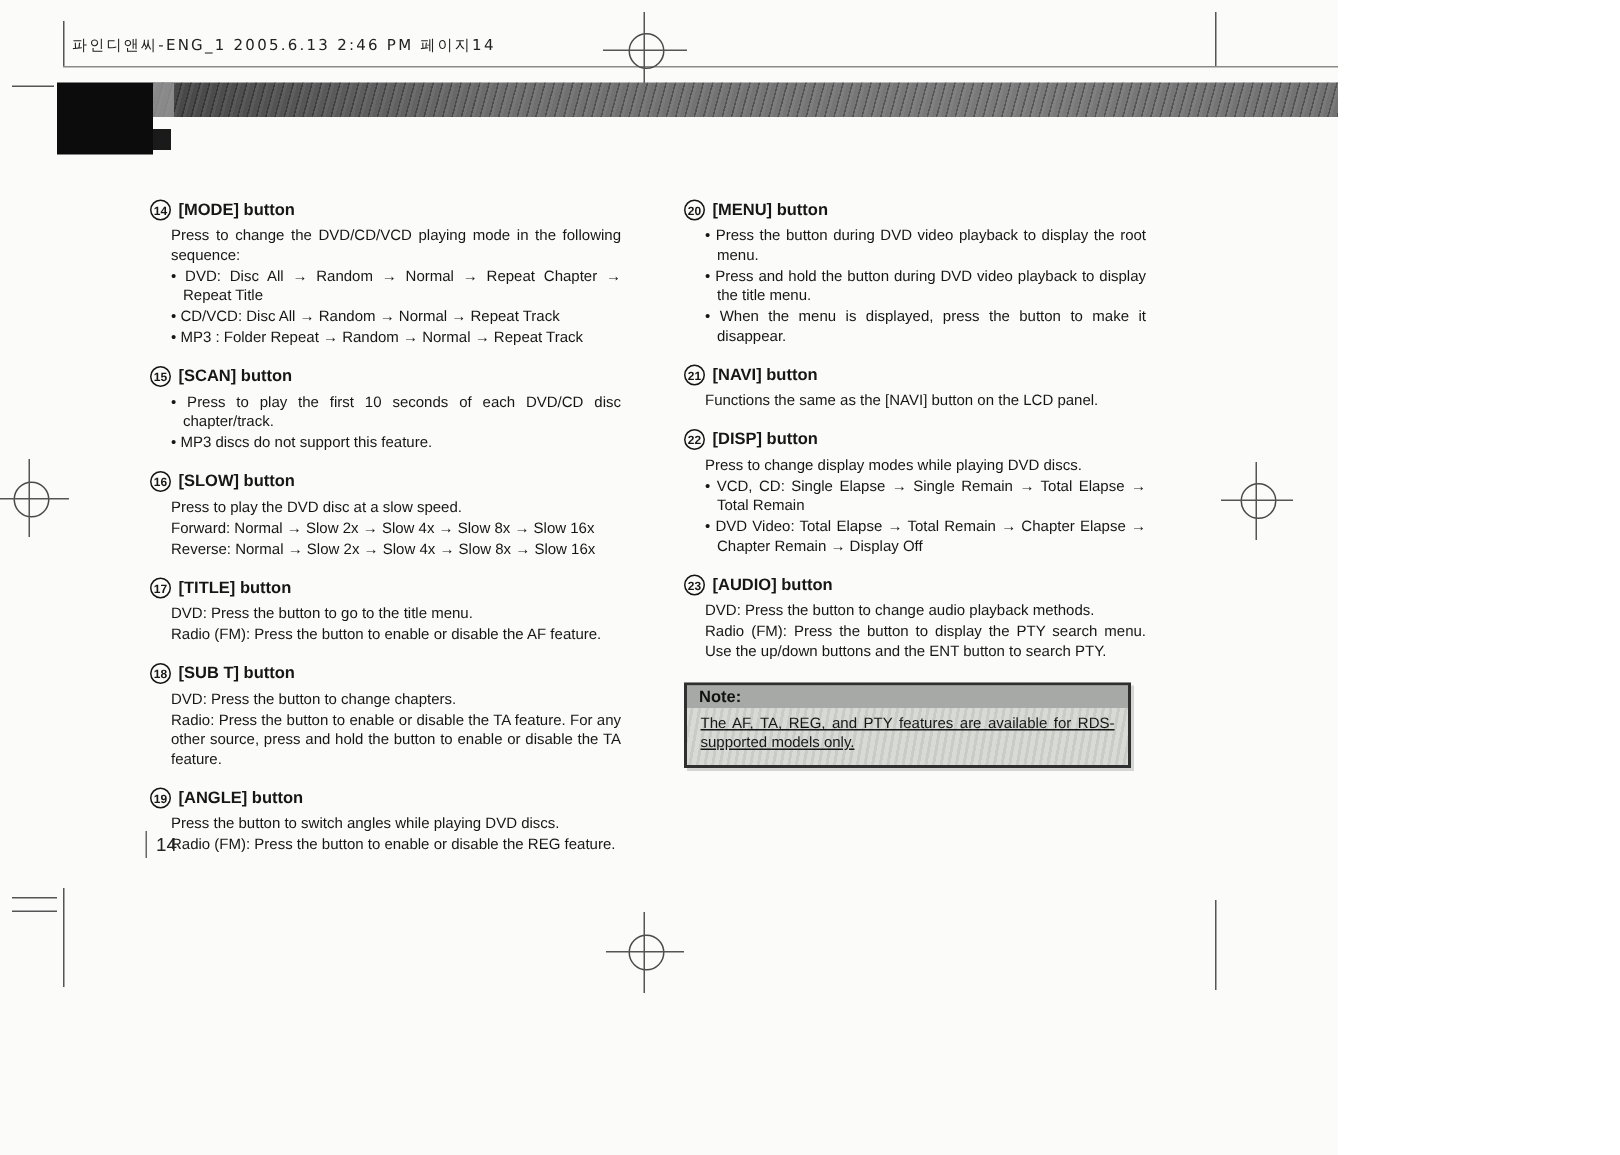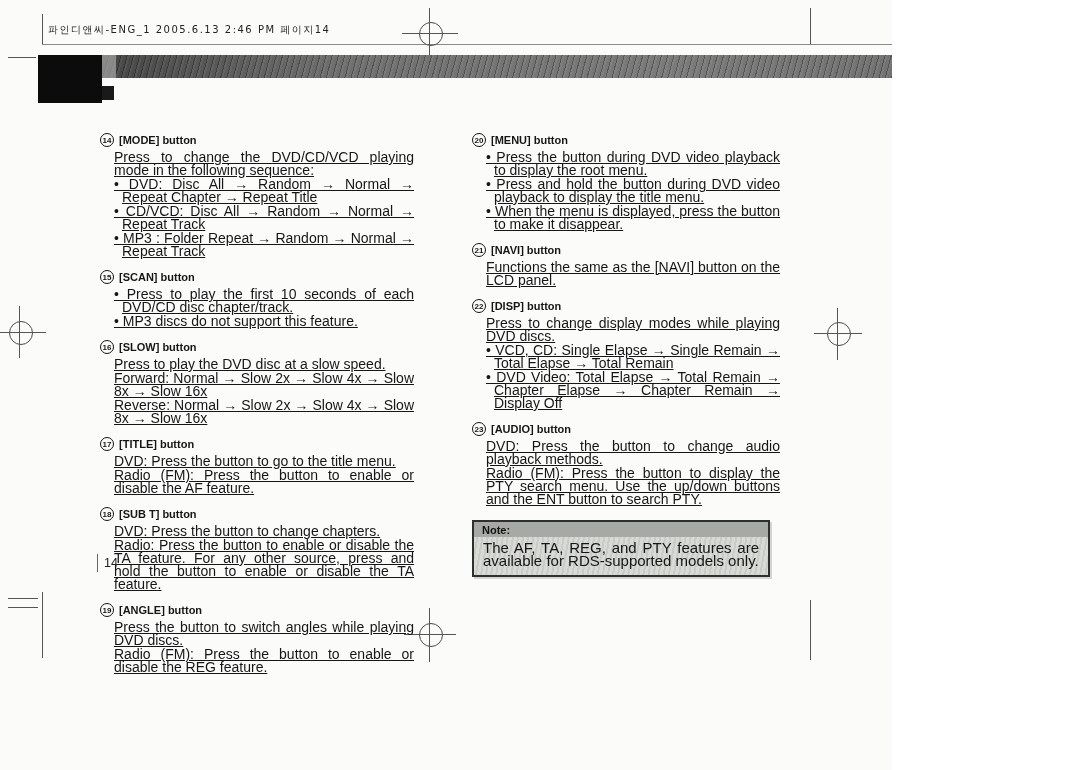--- a/index.html
+++ b/index.html
@@ -20,37 +20,37 @@
   .banner-tick{position:absolute;left:102px;top:86px;width:12px;height:14px;background:#1a1a1a;}
   .banner-bar{position:absolute;left:102px;top:55px;width:960px;height:23px;
      background:
        repeating-linear-gradient(105deg, rgba(0,0,0,0.28) 0 1px, rgba(255,255,255,0.06) 1px 3px, rgba(0,0,0,0) 3px 6px),
        linear-gradient(90deg,#454545,#6f6f6f 25%,#7a7a7a 60%,#6b6b6b);}
   .banner-notch{position:absolute;left:102px;top:55px;width:14px;height:23px;background:#a0a0a0;opacity:.75;}
 
   
   .col{position:absolute;top:133px;}
   .col-left{left:100px;width:314px;}
-  .col-right{left:472px;width:308px;}
+  .col-right{left:456px;width:308px;}
   section{margin:0 0 12px 0;}
   .sec-head{margin:0 0 4px 0;font-size:11px;font-weight:bold;display:flex;align-items:center;gap:5px;}
   .circ{width:12px;height:12px;border:1px solid #141414;border-radius:50%;display:inline-flex;
         align-items:center;justify-content:center;font-size:8px;font-weight:bold;flex:none;
         font-family:"Liberation Sans",sans-serif;}
-  .p,.b{margin:0 0 1px 0;font-size:14px;line-height:13px;text-align:justify;padding-left:14px;text-decoration:underline;}
+  .p,.b{margin:0 0 1px 0;font-size:10px;line-height:13px;text-align:justify;padding-left:14px;}
   .b{padding-left:22px;text-indent:-8px;}
 
   
   .notebox{margin-top:14px;width:294px;border:2px solid #2f2f2f;
      background:
        repeating-linear-gradient(100deg, rgba(110,115,110,0.14) 0 2px, rgba(0,0,0,0) 2px 5px),
        #d8dad6;
      box-shadow:2px 2px 0 rgba(0,0,0,0.15);}
   .note-label{background:#a6a9a5;padding:2px 8px 1px 8px;font-size:11px;font-weight:bold;color:#111;}
-  .note-body{padding:4px 9px 8px 9px;font-size:15px;line-height:13px;text-align:justify;}
+  .note-body{padding:4px 9px 8px 9px;font-size:10px;line-height:13px;text-align:justify;text-decoration:underline;}
 
   .pageno{position:absolute;left:97px;top:554px;font-size:12.5px;line-height:18px;
           border-left:1px solid #666;padding-left:6px;color:#222;}
 </style>
 </head>
 <body>
 
 <div class="sheet">
 
   <div class="header-text">파인디앤씨-ENG_1 2005.6.13 2:46 PM 페이지14</div>

